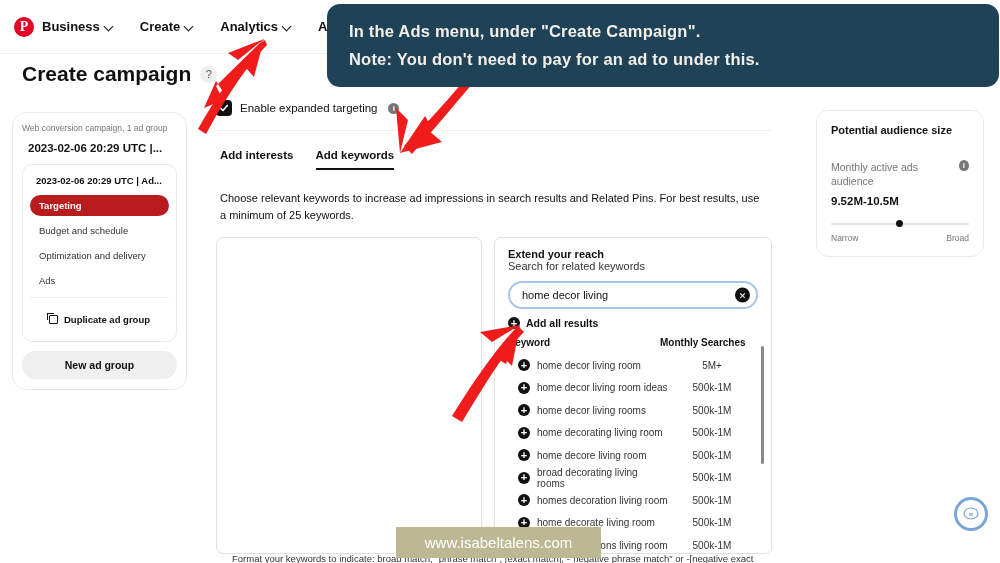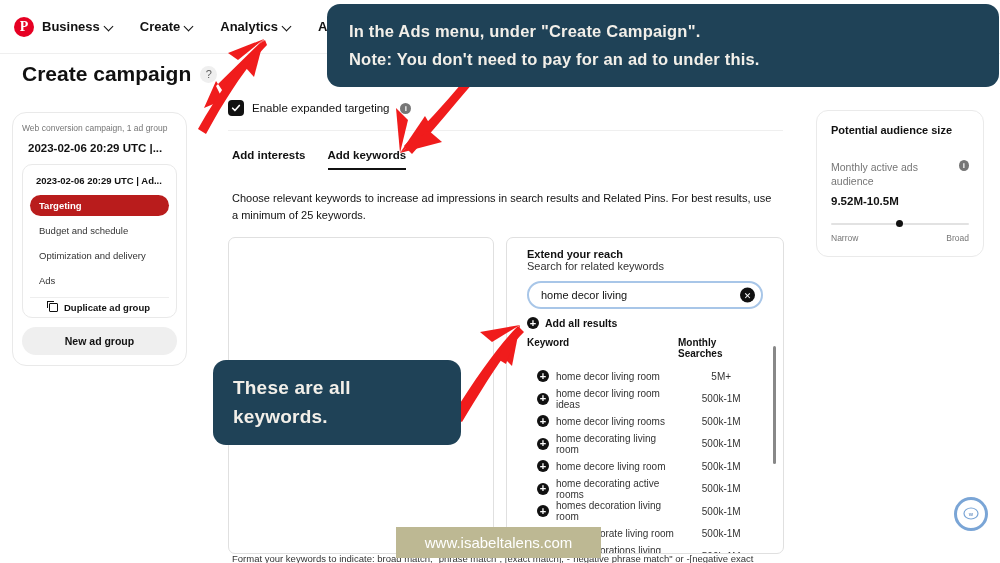--- a/index.html
+++ b/index.html
@@ -60,39 +60,39 @@
   .sb-sub{ font-size:8.5px; color:#767676; margin-bottom:9px; line-height:1.2; }
   .sb-camp{ font-size:11.5px; font-weight:bold; color:#111; margin-bottom:10px; padding-left:6px;}
   .sb-group{ border:1px solid #e9e9e9; border-radius:10px; padding:8px 7px 0 7px; }
   .sb-group-title{ font-size:9.5px; font-weight:bold; color:#111; margin:2px 0 9px 6px; }
   .sb-link{
     font-size:9.5px; color:#333; padding:5px 9px; border-radius:13px;
     margin-bottom:4px; cursor:pointer;
   }
   .sb-link.active{ background:#b91c1c; color:#fff; font-weight:bold; }
   .sb-dup{
-    border-top:1px solid #eee; margin-top:6px; padding:4px 0;
+    border-top:1px solid #eee; margin-top:6px; padding:16px 0;
     display:flex; align-items:center; justify-content:center; gap:6px;
     font-size:9.5px; font-weight:bold; color:#111; cursor:pointer;
   }
   .dup-icon{ width:9px;height:9px;border:1.4px solid #111;border-radius:1px; position:relative;}
   .dup-icon::after{content:"";position:absolute;left:-3px;top:-3px;width:6px;height:6px;border-left:1.4px solid #111;border-top:1.4px solid #111;}
   .sb-new{
     margin-top:9px; background:#efefef; border-radius:16px; padding:8px 0;
     text-align:center; font-size:10.5px; font-weight:bold; color:#111; cursor:pointer;
   }
   .publish-btn{
     position:absolute; left:12px; top:527px; width:175px;
     background:#e60023; color:#fff; border:none; border-radius:17px;
     padding:8px 0; font-size:11px; font-weight:bold; cursor:pointer;
     font-family:"Liberation Sans", sans-serif;
   }
 
   
-  .main{ position:absolute; left:228px; top:100px; width:560px; }
+  .main{ position:absolute; left:216px; top:100px; width:560px; }
   .checkrow{ display:flex; align-items:center; gap:8px; padding-bottom:14px; }
   .cbox{
     width:16px;height:16px;border-radius:4px;background:#111;
     display:flex;align-items:center;justify-content:center;flex:none;cursor:pointer;
   }
   .cbox svg{ width:10px;height:10px; }
   .check-label{ font-size:11.5px; color:#111; }
   .info-dot{
     width:11px;height:11px;border-radius:50%;background:#767676;color:#fff;
     font-size:8px;display:inline-flex;align-items:center;justify-content:center;
@@ -116,21 +116,21 @@
     width:16px;height:16px;border-radius:50%;border:1.6px solid #15c39a;
     color:#15c39a;font-size:10px;display:flex;align-items:center;justify-content:center;
     font-weight:bold;
   }
   .kw-count{
     border-top:1px solid #e0e0e0; padding:8px 11px;
     font-size:10.5px; color:#111;
   }
   .panel-right{
     width:278px; height:317px; border:1px solid #e0e0e0; border-radius:7px;
-    background:#fff; padding:10px 20px; overflow:hidden; position:relative;
+    background:#fff; padding:10px 13px; overflow:hidden; position:relative;
   }
   .pr-title{ font-size:11px; font-weight:bold; color:#111; }
   .pr-sub{ font-size:11px; color:#333; margin-bottom:9px; }
   .search-wrap{ position:relative; margin-bottom:8px; }
   .search-input{
     width:100%; height:28px; border:2px solid #a8c6e8; border-radius:15px;
     padding:0 30px 0 12px; font-size:11px; color:#111; outline:none;
     font-family:"Liberation Sans", sans-serif; background:#fff;
   }
   .clear-x{
@@ -323,21 +323,21 @@
             <div class="kw-row">
               <div class="c1">
                 <span class="plus">+</span>
                 <span>home decore living room</span>
               </div>
               <div class="c2">500k-1M</div>
             </div>
             <div class="kw-row">
               <div class="c1">
                 <span class="plus">+</span>
-                <span>home decorating active rooms</span>
+                <span>broad decorating living rooms</span>
               </div>
               <div class="c2">500k-1M</div>
             </div>
             <div class="kw-row">
               <div class="c1">
                 <span class="plus">+</span>
                 <span>homes decoration living room</span>
               </div>
               <div class="c2">500k-1M</div>
             </div>
@@ -413,19 +413,15 @@
       <path d="M80 5 L72 46 L62 36 Z"></path>
       <path d="M80 5 L56 38 L66 44 Z"></path>
     </g>
   </svg>
 
   <div class="callout" id="callout-top">
     <div>In the Ads menu, under "Create Campaign".</div>
     <div>Note:  You don't need to pay for an ad to under this.</div>
   </div>
 
-  <div class="callout" id="callout-kw">
-    <div>These are all</div>
-    <div>keywords.</div>
-  </div>
 
   <div class="watermark">www.isabeltalens.com</div>
 </div>
 
 </body></html>

